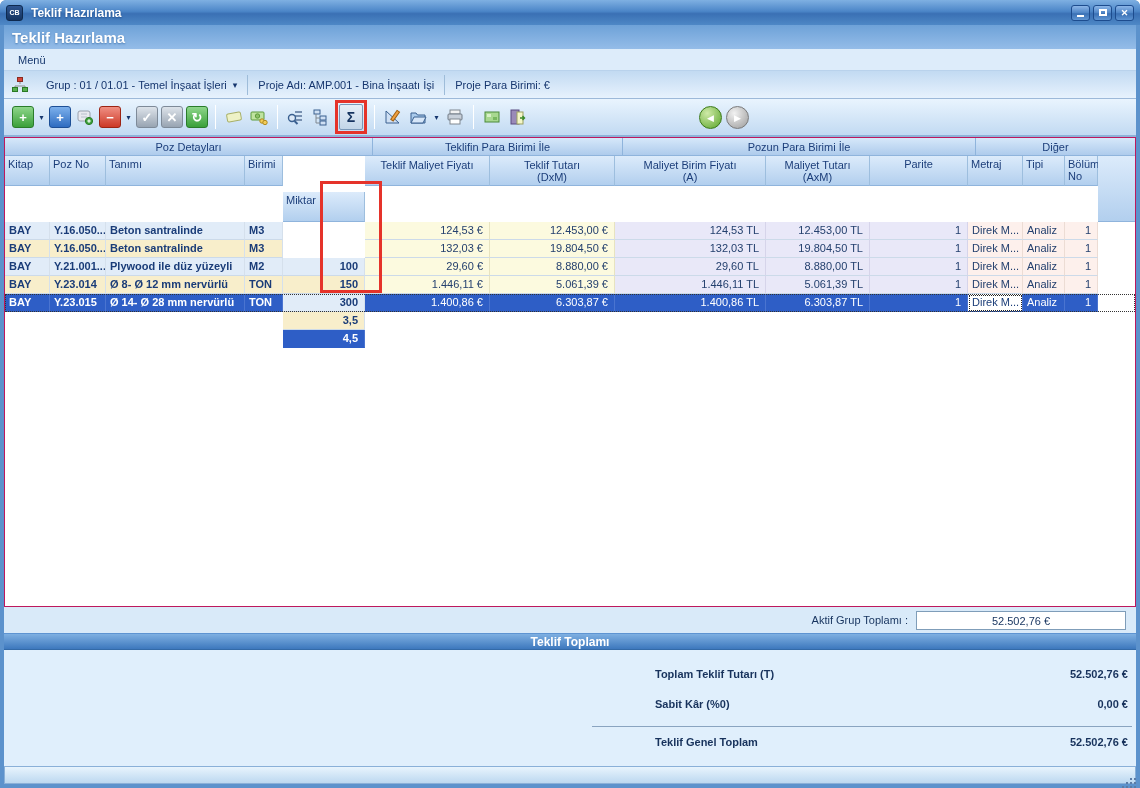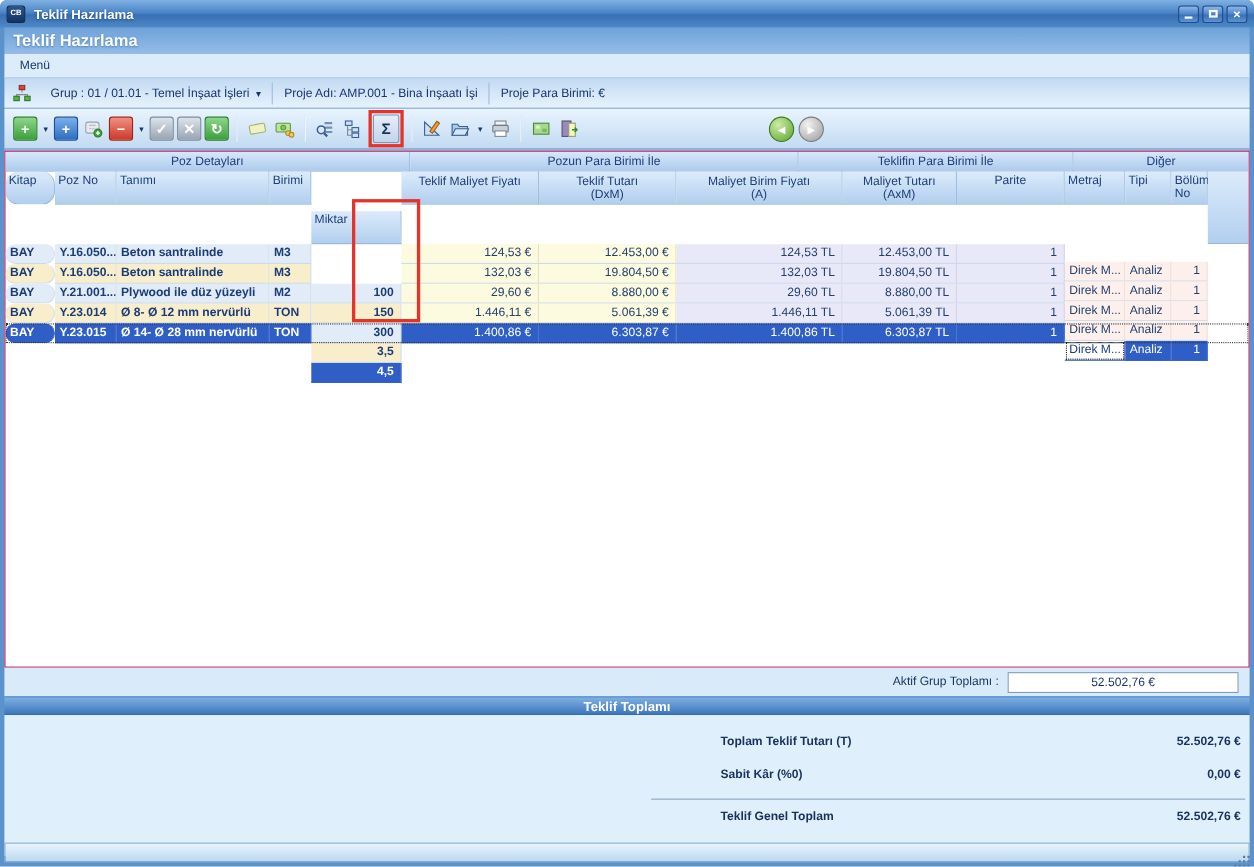--- a/index.html
+++ b/index.html
@@ -65,30 +65,30 @@
   .ghc { background: linear-gradient(180deg,#d6e8fa,#aecbec); border-right: 1px solid #8fb4dc; border-bottom: 1px solid #8fb4dc;
     color: #1c3e7a; height: 18px; display: flex; align-items: center; justify-content: center; flex: none; }
   .hc { background: linear-gradient(180deg,#dcebfb,#b2cfee); border-right: 1px solid #9dbede; border-bottom: 1px solid #8fb4dc;
     color: #1c3e7a; height: 30px; padding: 2px 3px; flex: none; line-height: 12px; }
   .hc.center { text-align: center; padding-top: 3px; }
   .hc .sub { display: block; }
   .fill { flex: 1; background: linear-gradient(180deg,#dcebfb,#b2cfee); border-bottom: 1px solid #8fb4dc; }
   .drow { display: flex; height: 18px; }
   .dc { flex: none; height: 18px; line-height: 17px; padding: 0 4px; color: #24406e; white-space: nowrap; overflow: hidden;
     border-right: 1px solid #d5e0ec; border-bottom: 1px solid #ccdae9; }
-  .c0 { width: 45px; border-radius: 12px; } .c1 { width: 56px; } .c2 { width: 139px; } .c3 { width: 38px; } .c4 { width: 82px; margin-top: 36px; }
+  .c0 { width: 45px; } .c1 { width: 56px; } .c2 { width: 139px; } .c3 { width: 38px; } .c4 { width: 82px; margin-top: 36px; }
   .c5 { width: 125px; } .c6 { width: 125px; } .c7 { width: 151px; } .c8 { width: 104px; } .c9 { width: 98px; text-align: center; }
   .c10 { width: 55px; } .c11 { width: 42px; } .c12 { width: 33px; }
   .num { text-align: right; padding-right: 6px; }
   .poz { font-weight: bold; color: #1a3c78; }
   .row-a .poz { background: #e1ecf8; }
   .row-b .poz { background: #f8eecb; }
   .dc.eu { background: #fcfadf; border-right-color: #e7e3c0; }
   .dc.tl { background: #e9e8f8; border-right-color: #d6d4ea; }
-  .dc.pk { background: #fdf0ec; border-right-color: #ecdcd4; margin-top: 16px; }
+  .dc.pk { background: #fdf0ec; border-right-color: #ecdcd4; }
   .dfill { flex: 1; background: #fff; }
   .row-sel { outline: 1px dotted #333; outline-offset: -1px; }
   .row-sel .dc { background: #2e5ec6 !important; color: #fff !important; border-right-color: #4a74d0; border-bottom-color: #2e5ec6; }
   .row-sel .dc.focus { background: #fff !important; color: #1a3c78 !important; outline: 1px dotted #222; outline-offset: -2px; }
 
   .hl-box { position: absolute; border: 3px solid #e5332a; pointer-events: none; z-index: 50; }
   .hl-miktar { left: 320px; top: 181px; width: 62px; height: 112px; }
 
   
   .aktif-row { position: absolute; left: 4px; top: 607px; width: 1132px; height: 26px; background: #d9eaf9;
@@ -262,22 +262,22 @@
         <span>◀</span>
       </div>
     <div class="nav-circle nav-fwd">
         <span>▶</span>
       </div>
   </div>
 
   <div class="grid">
     <div class="grow">
       <div class="ghc" style="width:368px">Poz Detayları</div>
+      <div class="ghc" style="width:250px">Teklifin Para Birimi İle</div>
       <div class="ghc" style="width:353px">Pozun Para Birimi İle</div>
-      <div class="ghc" style="width:250px">Teklifin Para Birimi İle</div>
       <div class="ghc" style="width:130px;flex:1;border-right:none">Diğer</div>
     </div>
     <div class="grow">
       <div class="hc c0"><span>Kitap</span></div>
       <div class="hc c1"><span>Poz No</span></div>
       <div class="hc c2"><span>Tanımı</span></div>
       <div class="hc c3"><span>Birimi</span></div>
       <div class="hc c4"><span>Miktar</span></div>
       <div class="hc c5 center"><span>Teklif Maliyet Fiyatı</span></div>
       <div class="hc c6 center"><span>Teklif Tutarı</span><span class="sub">(DxM)</span></div>

